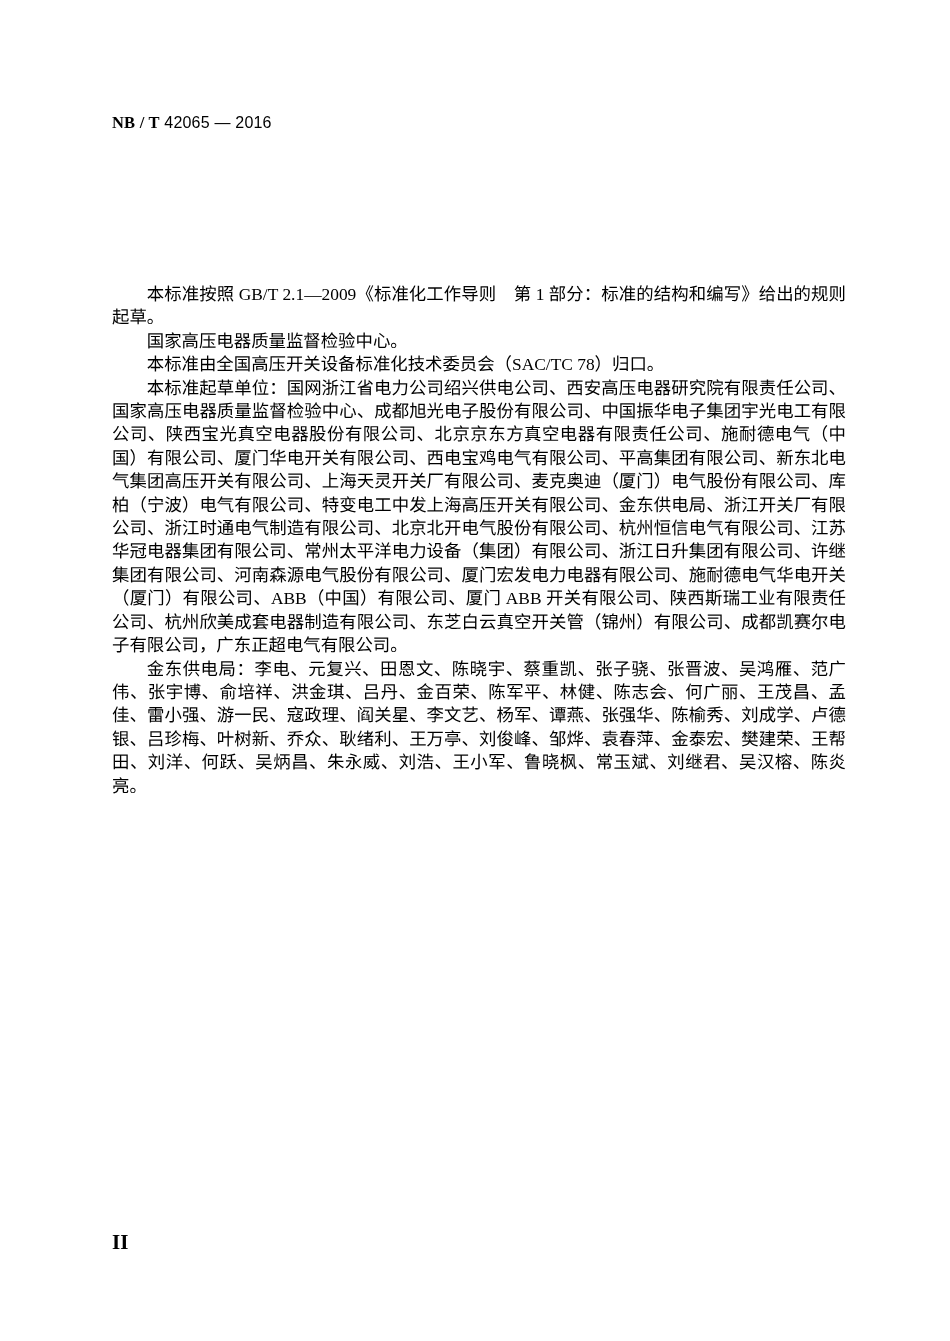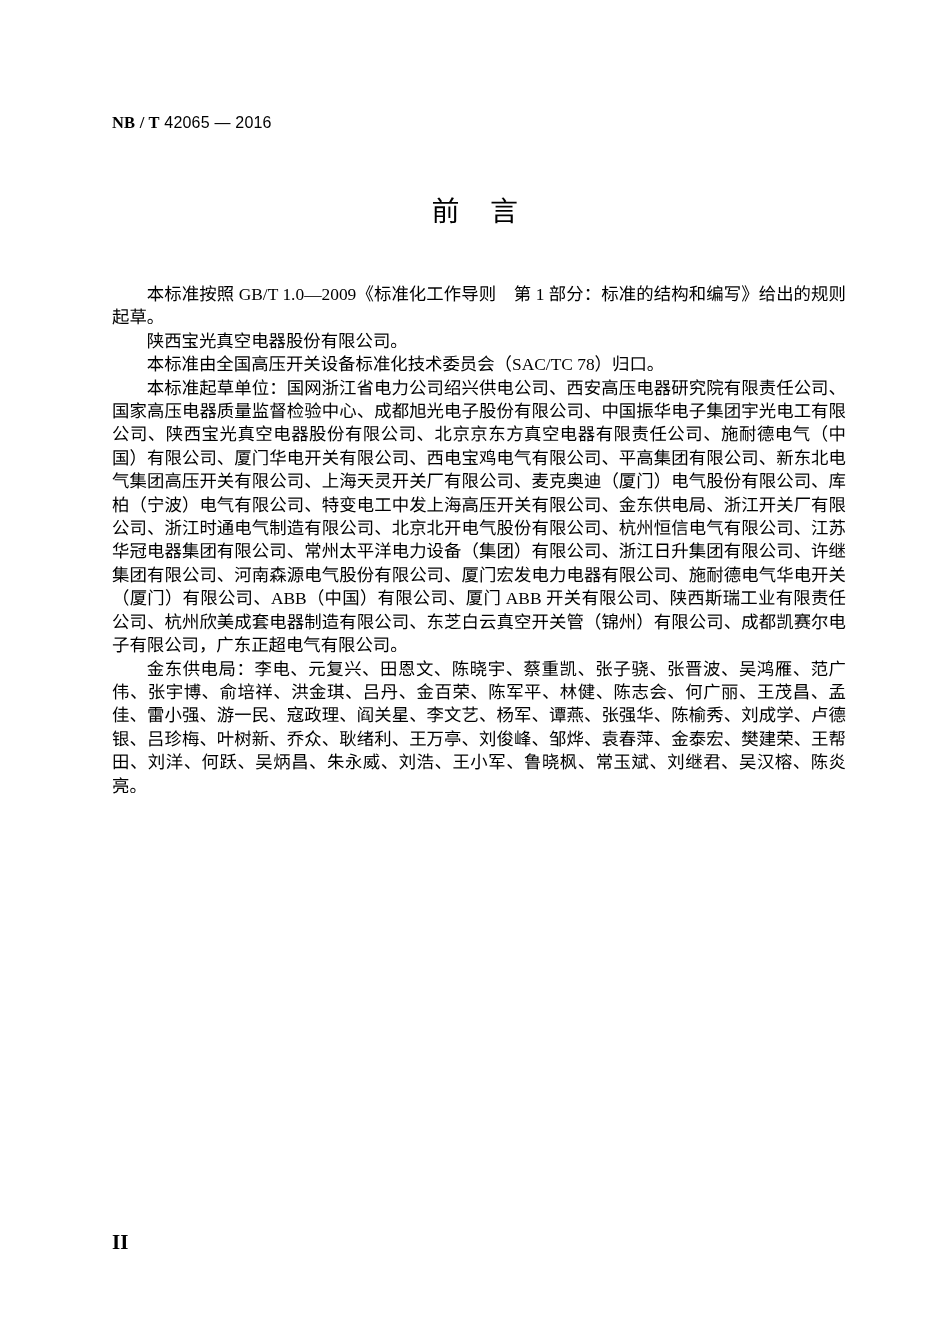--- a/index.html
+++ b/index.html
@@ -81,25 +81,24 @@
 </style>
 </head>
 <body>
 
 <div class="page">
 
   <div class="running-head">
     <span class="std-prefix">NB / T</span><span class="std-rest"> 42065 — 2016</span>
   </div>
 
-  <h1 class="doc-title"><span>前</span><span class="gap"></span><span>言</span></h1>
 
   <div class="body-block">
-    <p class="para indent">本标准按照 GB/T 1.0—2009《标准化工作导则　第 1 部分：标准的结构和编写》给出的规则起草。</p>
-    <p class="para indent">陕西宝光真空电器股份有限公司。</p>
+    <p class="para indent">本标准按照 GB/T 2.1—2009《标准化工作导则　第 1 部分：标准的结构和编写》给出的规则起草。</p>
+    <p class="para indent">国家高压电器质量监督检验中心。</p>
     <p class="para indent">本标准由全国高压开关设备标准化技术委员会（SAC/TC 78）归口。</p>
     <p class="para indent">本标准起草单位：国网浙江省电力公司绍兴供电公司、西安高压电器研究院有限责任公司、国家高压电器质量监督检验中心、成都旭光电子股份有限公司、中国振华电子集团宇光电工有限公司、陕西宝光真空电器股份有限公司、北京京东方真空电器有限责任公司、施耐德电气（中国）有限公司、厦门华电开关有限公司、西电宝鸡电气有限公司、平高集团有限公司、新东北电气集团高压开关有限公司、上海天灵开关厂有限公司、麦克奥迪（厦门）电气股份有限公司、库柏（宁波）电气有限公司、特变电工中发上海高压开关有限公司、金东供电局、浙江开关厂有限公司、浙江时通电气制造有限公司、北京北开电气股份有限公司、杭州恒信电气有限公司、江苏华冠电器集团有限公司、常州太平洋电力设备（集团）有限公司、浙江日升集团有限公司、许继集团有限公司、河南森源电气股份有限公司、厦门宏发电力电器有限公司、施耐德电气华电开关（厦门）有限公司、ABB（中国）有限公司、厦门 ABB 开关有限公司、陕西斯瑞工业有限责任公司、杭州欣美成套电器制造有限公司、东芝白云真空开关管（锦州）有限公司、成都凯赛尔电子有限公司，广东正超电气有限公司。</p>
     <p class="para indent">金东供电局：李电、元复兴、田恩文、陈晓宇、蔡重凯、张子骁、张晋波、吴鸿雁、范广伟、张宇博、俞培祥、洪金琪、吕丹、金百荣、陈军平、林健、陈志会、何广丽、王茂昌、孟佳、雷小强、游一民、寇政理、阎关星、李文艺、杨军、谭燕、张强华、陈榆秀、刘成学、卢德银、吕珍梅、叶树新、乔众、耿绪利、王万亭、刘俊峰、邹烨、袁春萍、金泰宏、樊建荣、王帮田、刘洋、何跃、吴炳昌、朱永威、刘浩、王小军、鲁晓枫、常玉斌、刘继君、吴汉榕、陈炎亮。</p>
   </div>
 
   <div class="folio">II</div>
 
 </div>
 
 </body></html>

